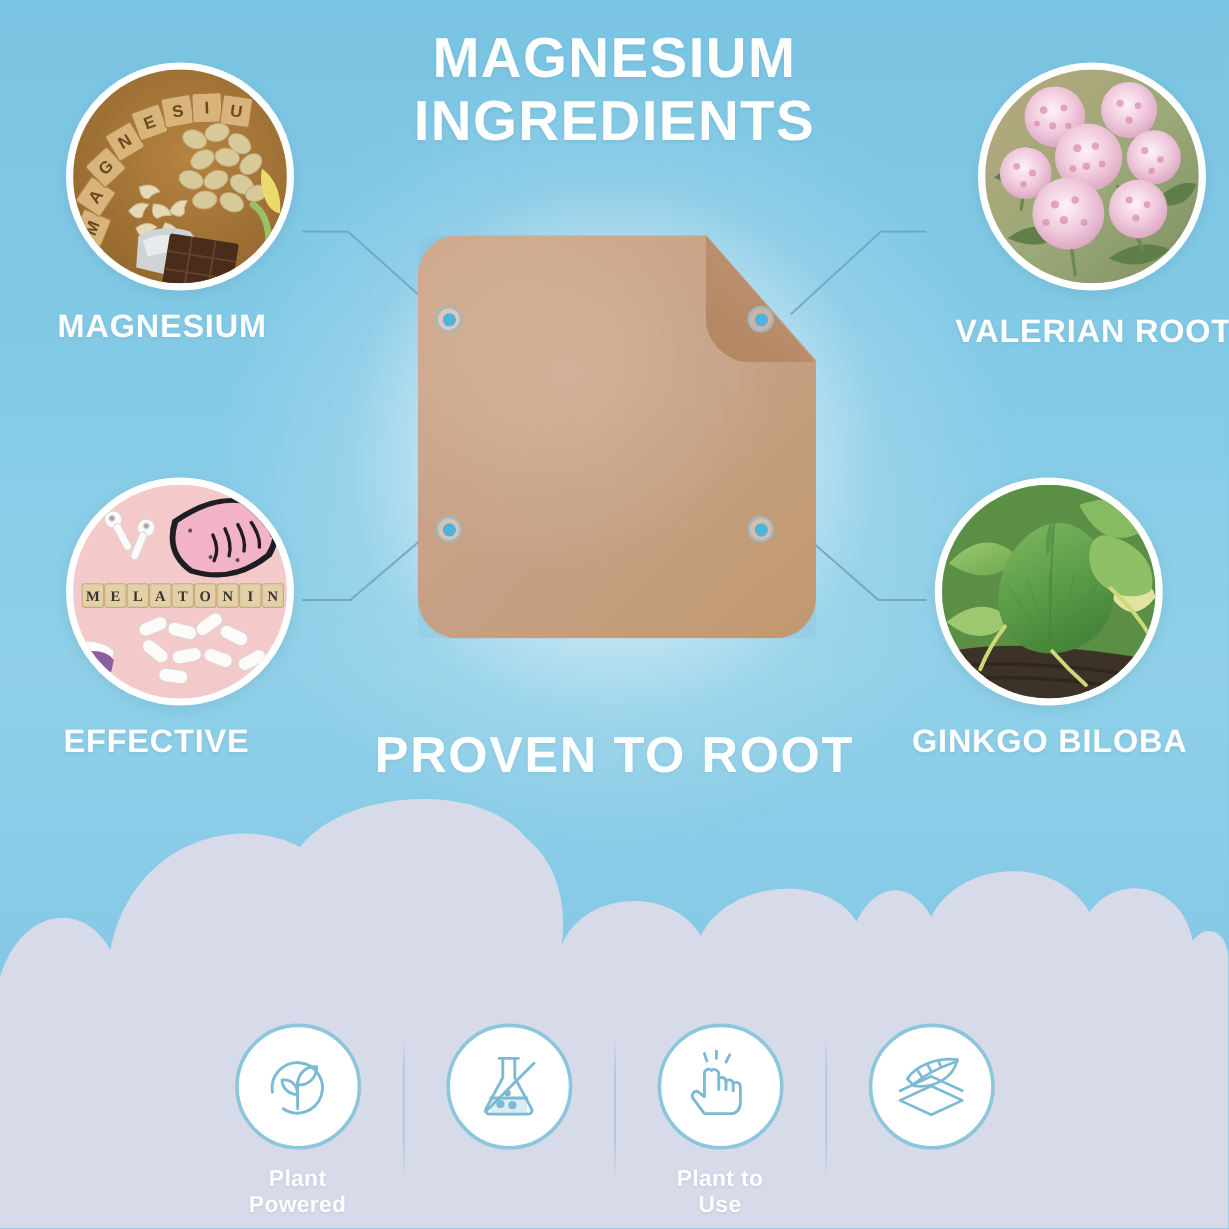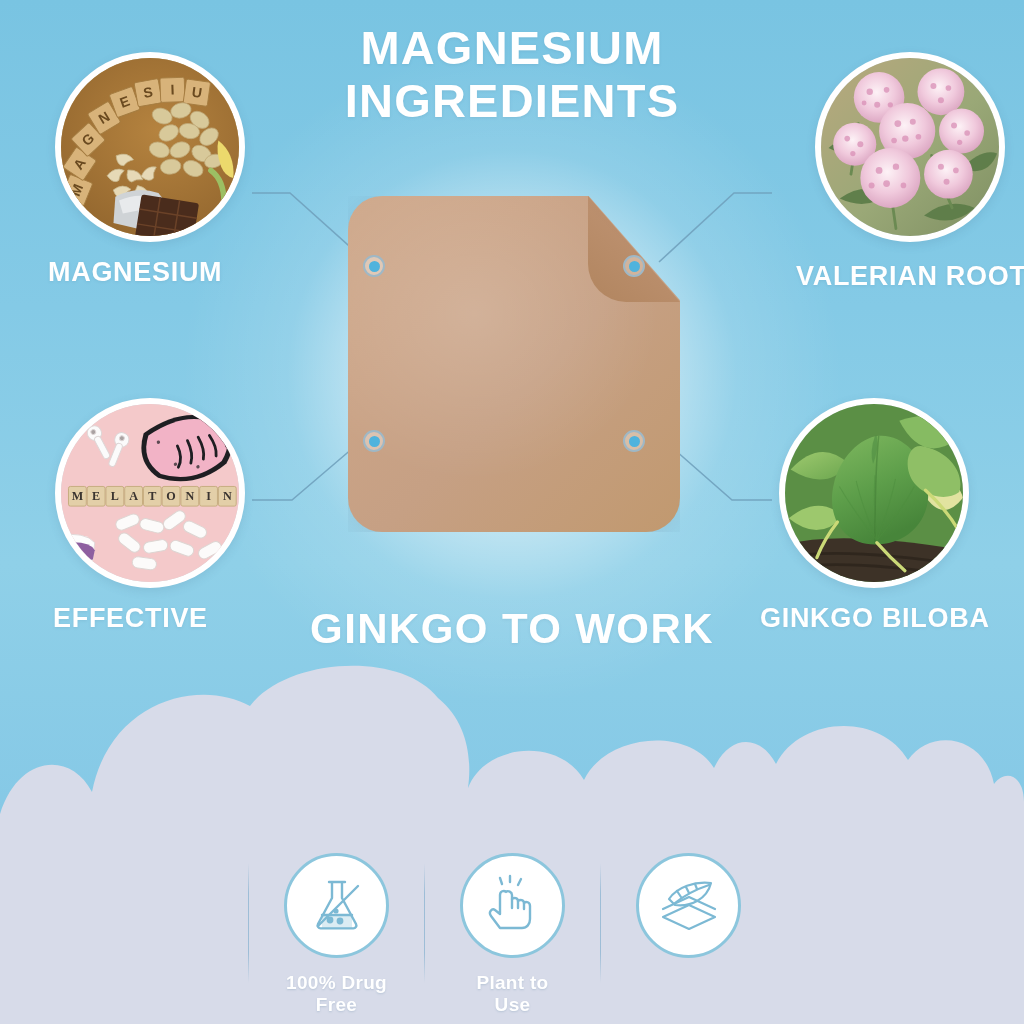--- a/index.html
+++ b/index.html
@@ -472,62 +472,74 @@
         <g stroke="#cbd977" stroke-width="3.5" fill="none" stroke-linecap="round">
           <path d="M98,148 q14,16 30,30"></path>
           <path d="M150,92 q22,20 36,44"></path>
           <path d="M56,126 q-14,18 -22,38"></path>
         </g>
       </svg>
     </div>
     <div class="ing-label">GINKGO BILOBA</div>
   </div>
 
-  <div class="tagline">GINKGO TO WORK</div>
+  <div class="tagline">PROVEN TO ROOT</div>
 
   <svg class="cloud" viewBox="0 0 1024 360" preserveAspectRatio="none">
     <path fill="#d7dbe9" d="
       M0,150
       C18,92 70,86 92,128
       C110,36 200,14 250,42
       C286,-6 400,-14 438,34
       C468,58 472,96 468,124
       C486,78 560,74 584,116
       C606,70 688,62 714,104
       C730,70 760,70 776,100
       C800,52 880,48 908,96
       C930,64 984,70 994,120
       C1006,104 1024,112 1024,138
       L1024,360 L0,360 Z"></path>
   </svg>
 
   <div class="features">
 
+    <div class="feature">
+      <div class="feature-badge">
+        <svg width="62" height="62" viewBox="0 0 62 62">
+          <g fill="none" stroke="#7cb9d4" stroke-width="2.4" stroke-linecap="round" stroke-linejoin="round">
+            <path d="M10,36 a21,21 0 1 1 9,14"></path>
+            <path d="M31,50 L31,28"></path>
+            <path d="M31,30 C31,20 39,14 47,15 C47,24 40,31 31,30 Z"></path>
+            <path d="M31,38 C24,38 18,33 18,26 C26,25 31,31 31,38 Z"></path>
+          </g>
+        </svg>
+      </div>
+      <div class="feature-label">Plant
+Powered</div>
+    </div>
 
     <div class="fdiv"></div>
 
     <div class="feature">
       <div class="feature-badge">
         <svg width="62" height="62" viewBox="0 0 62 62">
           <g fill="none" stroke="#7cb9d4" stroke-width="2.4" stroke-linecap="round" stroke-linejoin="round">
             <path d="M23,8 L39,8"></path>
             <path d="M26,9 L26,24 L12,50 a3,3 0 0 0 2.6,4.4 L47.4,54.4 A3,3 0 0 0 50,50 L36,24 L36,9"></path>
             <path d="M16,41 L46,41"></path>
             <path d="M52,12 L12,52"></path>
           </g>
           <g fill="#7cb9d4">
             <circle cx="24" cy="46" r="3.4"></circle>
             <circle cx="34" cy="47" r="3.4"></circle>
             <circle cx="30" cy="37" r="2.6"></circle>
           </g>
           <rect x="16" y="41" width="30" height="13" fill="#7cb9d4" opacity="0.28"></rect>
         </svg>
       </div>
-      <div class="feature-label">100% Drug
-Free</div>
     </div>
 
     <div class="fdiv"></div>
 
     <div class="feature">
       <div class="feature-badge">
         <svg width="62" height="62" viewBox="0 0 62 62">
           <g fill="none" stroke="#7cb9d4" stroke-width="2.4" stroke-linecap="round" stroke-linejoin="round">
             <path d="M20,10 L18,4"></path>
             <path d="M28,8 L28,2"></path>

